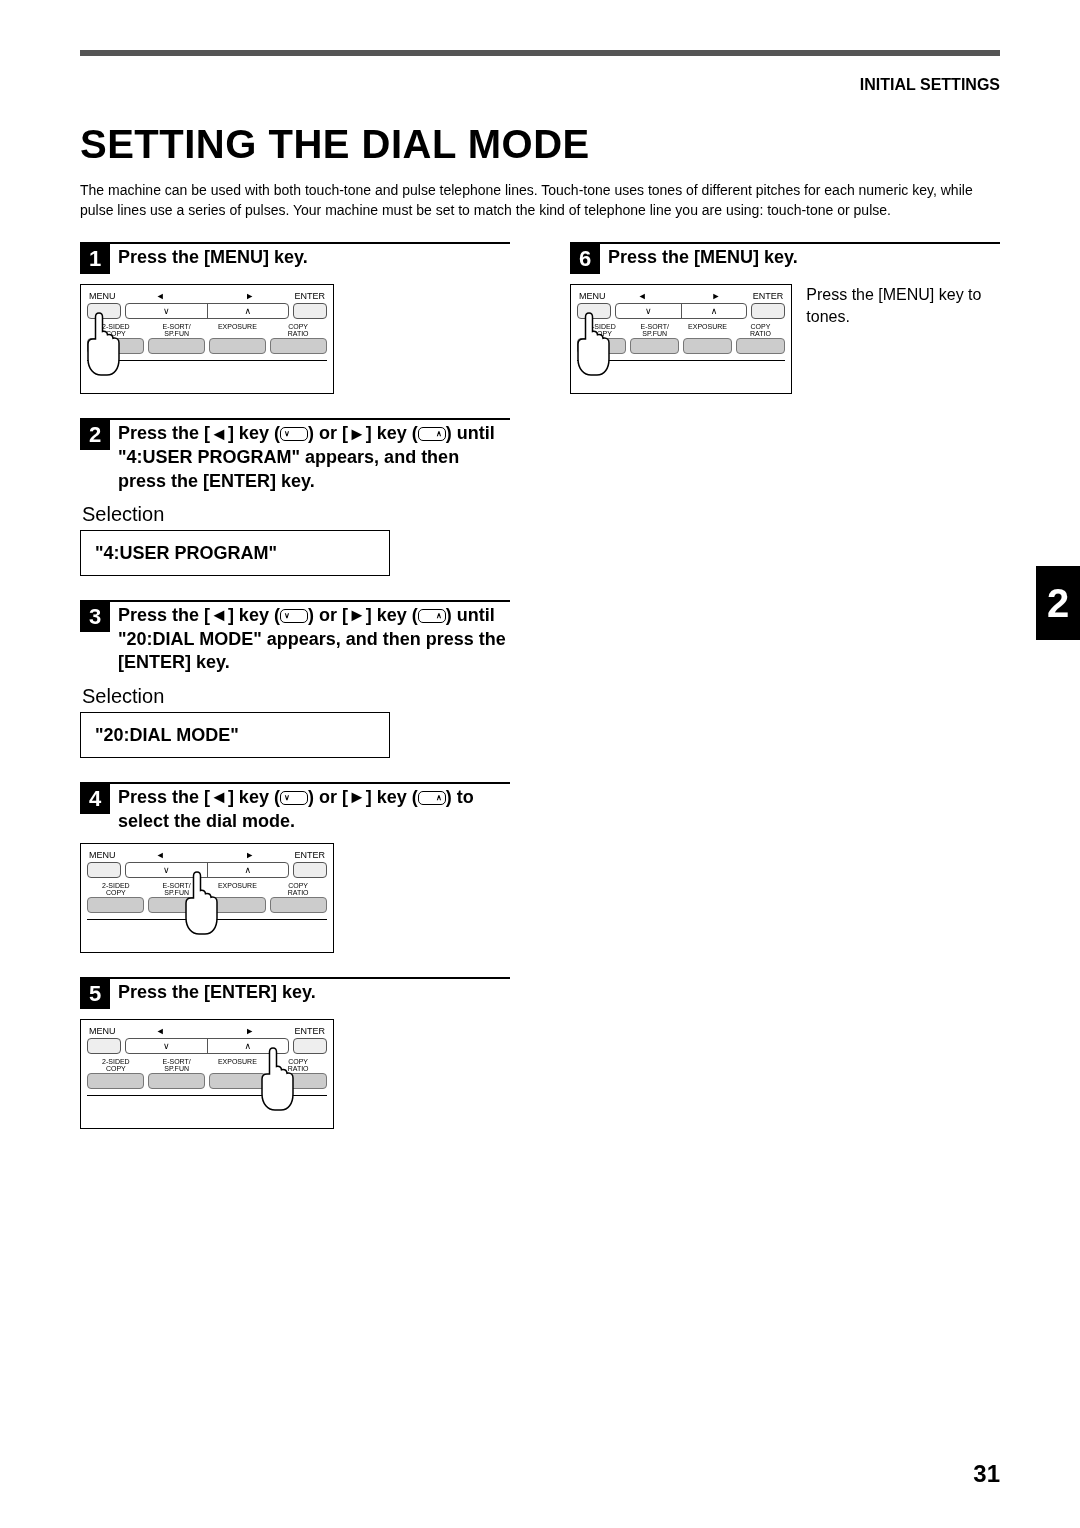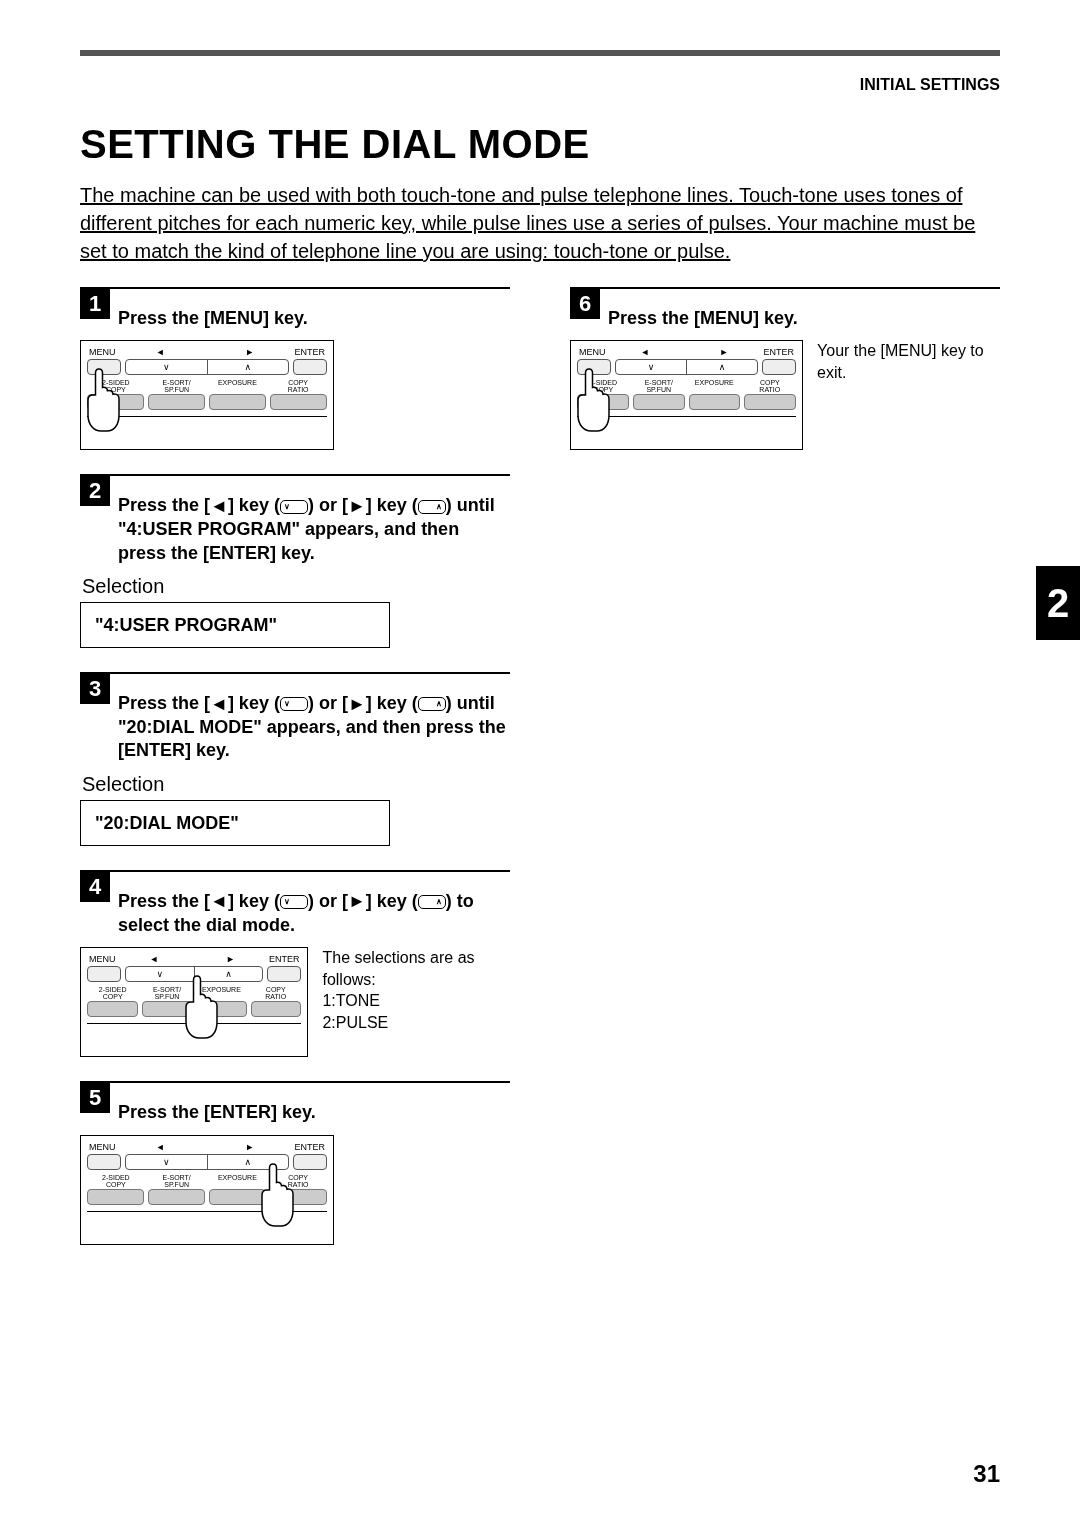--- a/index.html
+++ b/index.html
@@ -28,24 +28,23 @@
     margin-top: 20px;
     margin-bottom: 28px;
   }
   .title {
     font-size: 40px;
     font-weight: bold;
     letter-spacing: 0.5px;
     margin-bottom: 14px;
   }
   .intro {
-    font-size: 20px;
+    font-size: 14px;
     line-height: 1.4;
     margin-bottom: 22px;
-    text-decoration: underline;
   }
   .columns {
     display: flex;
     gap: 60px;
   }
   .col {
     flex: 1;
     min-width: 0;
   }
   .step {
@@ -67,21 +66,21 @@
     display: flex;
     align-items: center;
     justify-content: center;
     margin-right: 8px;
     flex-shrink: 0;
   }
   .step-title {
     font-size: 18px;
     font-weight: bold;
     line-height: 1.3;
-    padding-top: 18px;
+    padding-top: 2px;
   }
   .selection-label {
     font-size: 20px;
     margin: 6px 0 4px 2px;
   }
   .display-box {
     border: 1.5px solid #000;
     padding: 12px 14px;
     font-size: 18px;
     font-weight: bold;
@@ -347,23 +346,20 @@
               <div class="pbtn-grey"></div>
               <div class="pbtn-grey"></div>
               <div class="pbtn-grey"></div>
             </div>
             <div class="panel-line"></div>
             <div class="panel-screen"></div>
             <div class="finger" style="left:96px; top:24px;"><svg>
                   <use href="#hand"></use>
                 </svg></div>
           </div>
-          <div class="step4-text" style="white-space:pre-line;">The selections are as follows:
-1:TONE
-2:PULSE</div>
         </div>
       </div>
 
       <div class="step">
         <div class="step-head">
           <div class="step-num">5</div>
           <div class="step-title">Press the [ENTER] key.</div>
         </div>
         <div class="panel">
           <div class="panel-top-labels">
@@ -436,21 +432,21 @@
               <div class="pbtn-grey"></div>
               <div class="pbtn-grey"></div>
               <div class="pbtn-grey"></div>
             </div>
             <div class="panel-line"></div>
             <div class="panel-screen"></div>
             <div class="finger" style="left:-2px; top:24px;"><svg>
                   <use href="#hand"></use>
                 </svg></div>
           </div>
-          <div class="step6-text">Your the [MENU] key to exit.</div>
+          <div class="step6-text">Press the [MENU] key to tones.</div>
         </div>
       </div>
     </div>
   </div>
 
   <div class="side-tab">2</div>
   <div class="page-number">31</div>
 </div>
 
 </body></html>

